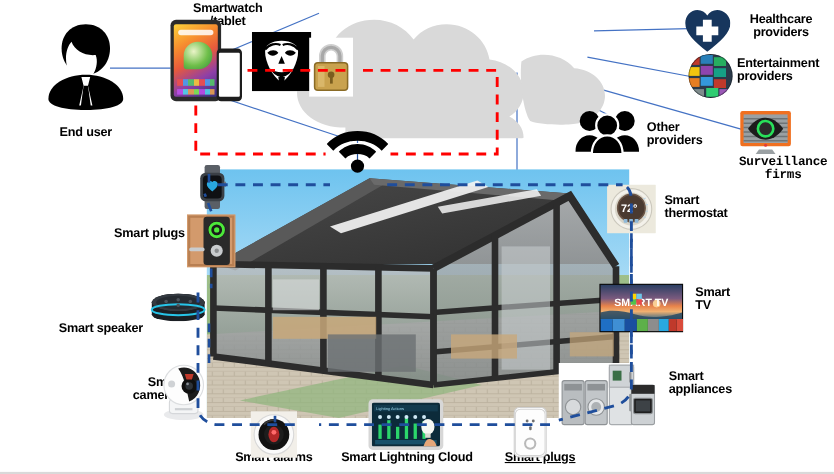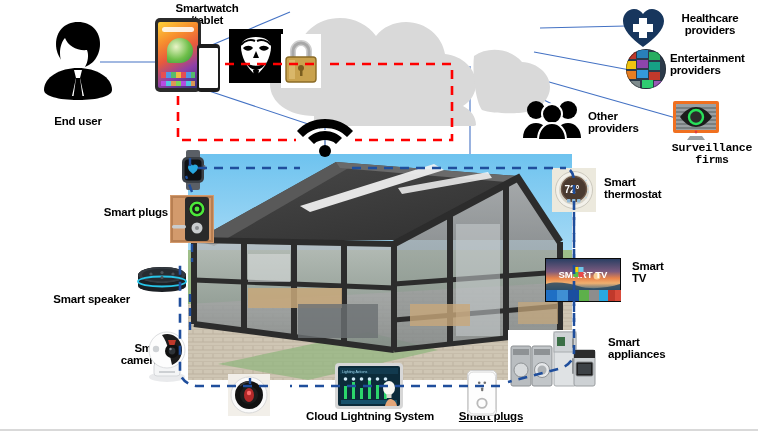--- a/index.html
+++ b/index.html
@@ -362,20 +362,21 @@
 
   <svg class="node" id="alarm" viewBox="0 0 42 42">
     <rect width="42" height="42" fill="#f2efe9"></rect>
     <circle cx="21" cy="21" r="18" fill="#fafafa" stroke="#d8d8d8"></circle>
     <circle cx="21" cy="21" r="14" fill="#121212"></circle>
     <circle cx="21" cy="21" r="9" fill="#1d1d1d"></circle>
     <ellipse cx="21" cy="21" rx="5" ry="7" fill="#cf2b2b" opacity=".85"></ellipse>
     <circle cx="21" cy="19" r="2.2" fill="#ff6b6b"></circle>
     <path d="M12 12a12 12 0 0 1 10-4" stroke="#3a3a3a" stroke-width="1.6" fill="none"></path>
   </svg>
+  <div class="lbl" id="l-alarms">Smart alarms</div>
 
   <div class="node" id="lighting">
     <svg viewBox="0 0 62 40" width="62" height="40">
       <rect width="62" height="40" rx="2" fill="#0c2b3a"></rect>
       <rect x="2" y="2" width="58" height="6" fill="#123a4e"></rect>
       <text x="4" y="7" font-size="3.6" fill="#9fd8ee" font-family="Liberation Sans, sans-serif">Lighting Actions</text>
       <g fill="#2bd66b">
         <rect x="6" y="20" width="3" height="13"></rect>
         <rect x="14" y="16" width="3" height="17"></rect>
         <rect x="22" y="22" width="3" height="11"></rect>
@@ -390,21 +391,21 @@
           <circle cx="31.5" cy="13" r="1.8"></circle>
         <circle cx="39.5" cy="13" r="1.8"></circle>
           <circle cx="47.5" cy="13" r="1.8"></circle>
       </g>
       <rect x="3" y="34" width="56" height="4" fill="#17506a"></rect>
       <ellipse cx="51" cy="22" rx="6" ry="7" fill="#f7f7f2"></ellipse>
       <rect x="48.5" y="28" width="5" height="4" fill="#d8d8d0"></rect>
       <path d="M52 33c3 0 6 2 7 7h-12c1-4 3-7 5-7Z" fill="#e3a679"></path>
     </svg>
   </div>
-  <div class="lbl" id="l-light">Cloud Lightning System</div>
+  <div class="lbl" id="l-light">Smart Lightning Cloud</div>
 
   <svg class="node" id="plug" viewBox="0 0 30 46">
     <rect x="0.5" y="0.5" width="29" height="45" rx="5" fill="#fdfdfd" stroke="#d3d3d3"></rect>
     <circle cx="12" cy="12" r="1.4" fill="#6f6f6f"></circle>
     <circle cx="18" cy="12" r="1.4" fill="#6f6f6f"></circle>
     <rect x="14" y="17" width="2.4" height="4" rx="1" fill="#6f6f6f"></rect>
     <circle cx="15" cy="34" r="5" fill="none" stroke="#b9b9b9" stroke-width="2"></circle>
   </svg>
   <div class="lbl" id="l-plugs">Smart plugs</div>
 

